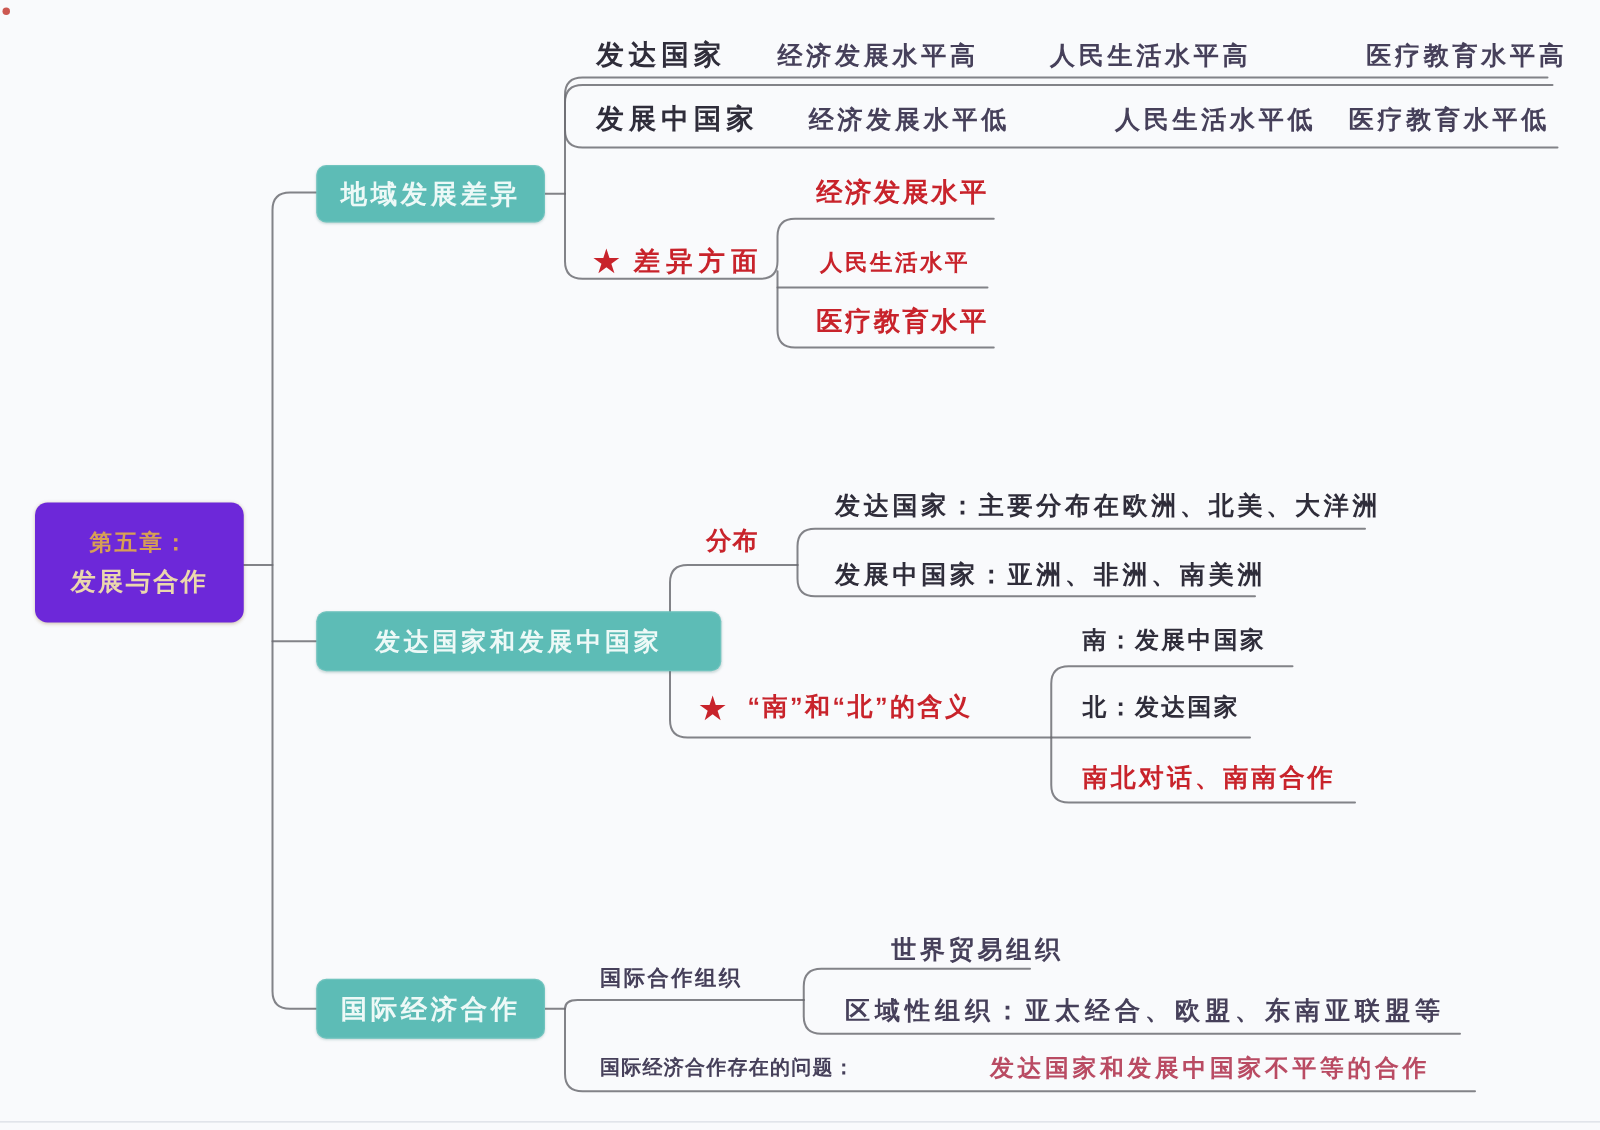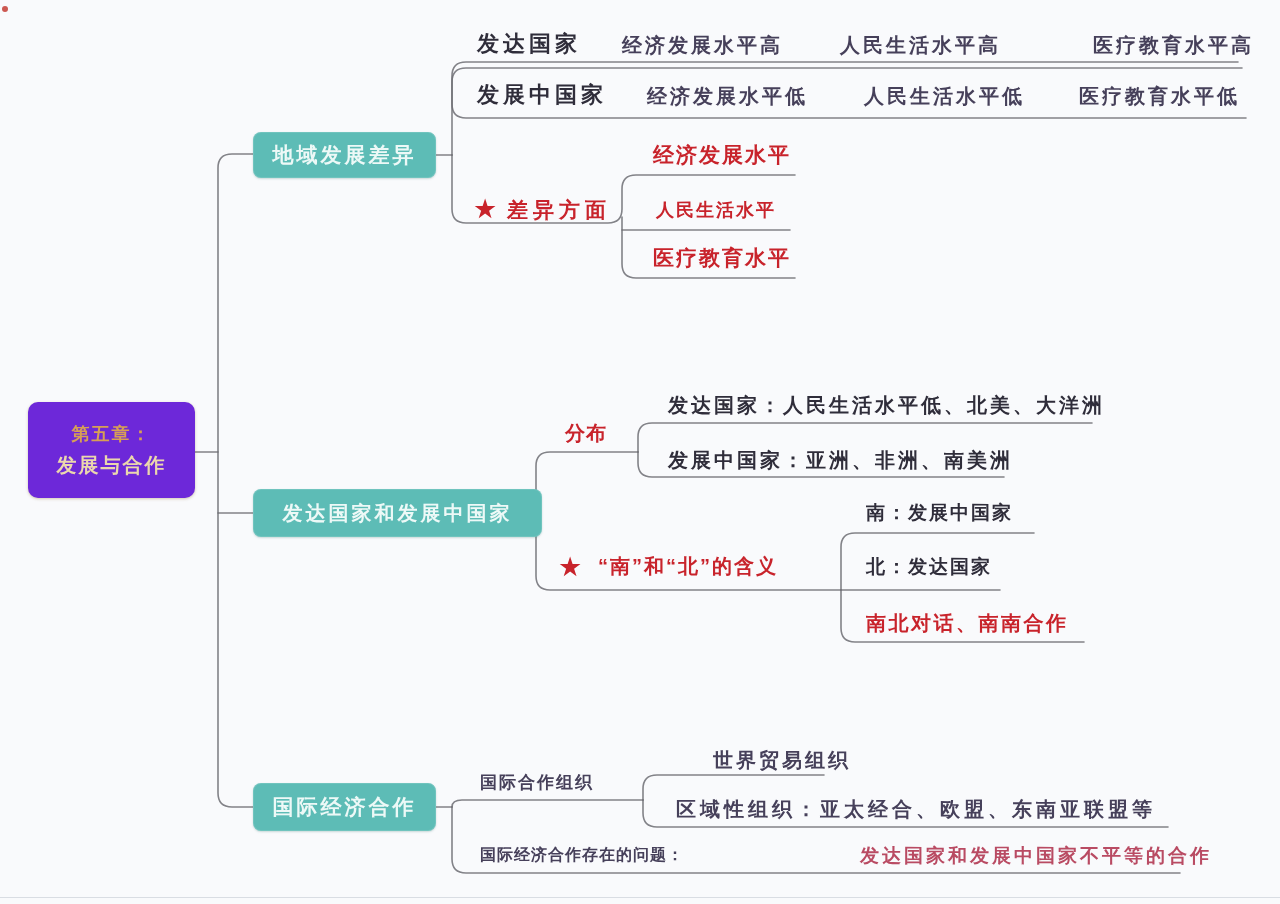--- a/index.html
+++ b/index.html
@@ -59,50 +59,50 @@
     <path d="M643,800 V789 Q643,775 657,775 H824"></path>
     <path d="M643,800 V813 Q643,827 657,827 H1168"></path>
   </svg>
 
   <div class="node root" style="left:28px;top:402px;width:167px;height:96px;">
     <div class="l1">第五章：</div>
     <div class="l2">发展与合作</div>
   </div>
 
   <div class="node teal" style="left:253px;top:132px;width:183px;height:46px;font-size:21px;letter-spacing:3px;">地域发展差异</div>
-  <div class="node teal" style="left:253px;top:489px;width:289px;height:48px;font-size:20px;letter-spacing:3px;">发达国家和发展中国家</div>
+  <div class="node teal" style="left:253px;top:489px;width:324px;height:48px;font-size:20px;letter-spacing:3px;">发达国家和发展中国家</div>
   <div class="node teal" style="left:253px;top:783px;width:183px;height:48px;font-size:21px;letter-spacing:3px;">国际经济合作</div>
 
   <div class="txt hdr" style="left:477px;top:31px;font-size:22px;letter-spacing:4px;">发达国家</div>
   <div class="txt" style="left:622px;top:34px;font-size:20px;letter-spacing:3px;">经济发展水平高</div>
   <div class="txt" style="left:840px;top:34px;font-size:20px;letter-spacing:3px;">人民生活水平高</div>
   <div class="txt" style="left:1057px;top:34px;font-size:20px;letter-spacing:3px;padding-left:36px;">医疗教育水平高</div>
 
   <div class="txt hdr" style="left:477px;top:82px;font-size:22px;letter-spacing:4px;">发展中国家</div>
   <div class="txt" style="left:647px;top:85px;font-size:20px;letter-spacing:3px;">经济发展水平低</div>
-  <div class="txt" style="left:864px;top:85px;font-size:20px;letter-spacing:3px;">人民生活水平低</div>
+  <div class="txt" style="left:892px;top:85px;font-size:20px;letter-spacing:3px;">人民生活水平低</div>
   <div class="txt" style="left:1079px;top:85px;font-size:20px;letter-spacing:3px;">医疗教育水平低</div>
 
   <span class="star" style="left:473px;top:196px;">★</span>
   <div class="txt red" style="left:507px;top:198px;font-size:21px;letter-spacing:5px;">差异方面</div>
   <div class="txt red" style="left:653px;top:143px;font-size:21px;letter-spacing:2px;">经济发展水平</div>
   <div class="txt red" style="left:656px;top:200px;font-size:18px;letter-spacing:2px;">人民生活水平</div>
   <div class="txt red" style="left:653px;top:246px;font-size:21px;letter-spacing:2px;">医疗教育水平</div>
 
   <div class="txt red" style="left:565px;top:422px;font-size:20px;letter-spacing:1px;">分布</div>
-  <div class="txt hdr" style="left:668px;top:394px;font-size:20px;letter-spacing:3px;">发达国家：人民生活水平低、北美、大洋洲</div>
+  <div class="txt hdr" style="left:668px;top:394px;font-size:20px;letter-spacing:3px;">发达国家：主要分布在欧洲、北美、大洋洲</div>
   <div class="txt hdr" style="left:668px;top:449px;font-size:20px;letter-spacing:3px;">发展中国家：亚洲、非洲、南美洲</div>
 
   <span class="star" style="left:558px;top:554px;">★</span>
   <div class="txt red" style="left:598px;top:555px;font-size:20px;letter-spacing:2px;">“南”和“北”的含义</div>
   <div class="txt hdr" style="left:866px;top:502px;font-size:19px;letter-spacing:2px;">南：发展中国家</div>
   <div class="txt hdr" style="left:866px;top:556px;font-size:19px;letter-spacing:2px;">北：发达国家</div>
   <div class="txt red" style="left:866px;top:612px;font-size:20px;letter-spacing:2.5px;">南北对话、南南合作</div>
 
   <div class="txt" style="left:480px;top:773px;font-size:17px;letter-spacing:2px;">国际合作组织</div>
   <div class="txt" style="left:676px;top:749px;font-size:20px;letter-spacing:3px;margin-left:37px;">世界贸易组织</div>
   <div class="txt" style="left:676px;top:798px;font-size:20px;letter-spacing:4px;">区域性组织：亚太经合、欧盟、东南亚联盟等</div>
   <div class="txt" style="left:480px;top:846px;font-size:16px;letter-spacing:1px;">国际经济合作存在的问题：</div>
-  <div class="txt pink" style="left:860px;top:845px;font-size:19px;letter-spacing:3px;">发达国家和发展中国家不平等的合作</div>
+  <div class="txt pink" style="left:792px;top:845px;font-size:19px;letter-spacing:3px;">发达国家和发展中国家不平等的合作</div>
 
   <div class="dot"></div>
   <div class="bottom-line"></div>
 </div>
 
 </body></html>

